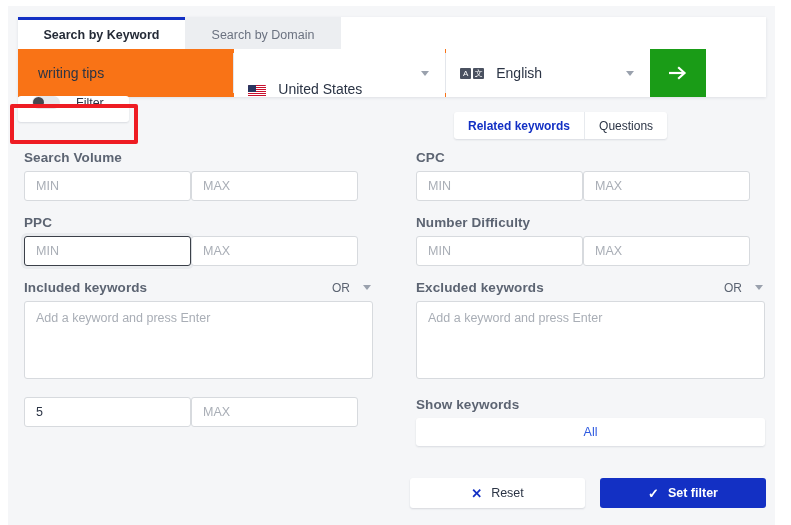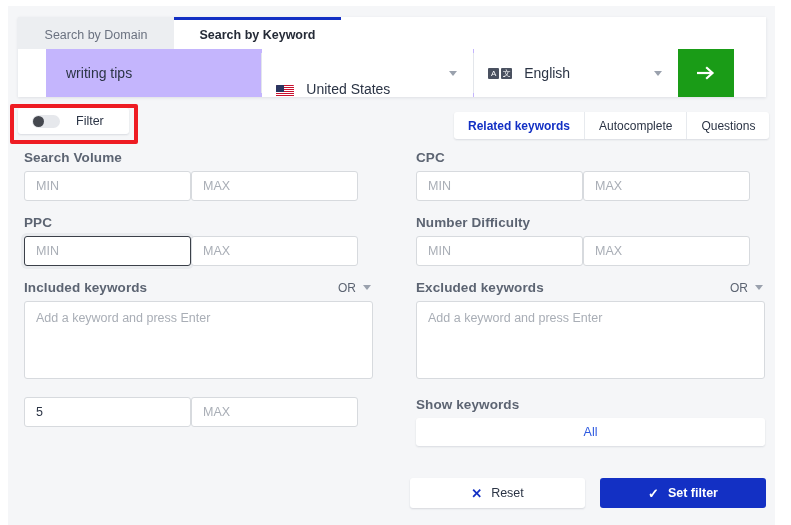--- a/index.html
+++ b/index.html
@@ -55,22 +55,21 @@
     border-top: 3px solid #1330c4;
   }
   .tab.tab-kw { width: 167px; padding: 0; }
   .tab.tab-dom { width: 156px; padding: 0; }
 
   .search-row {
     position: absolute;
     left: 18px; top: 49px;
     width: 688px; height: 48px;
     display: flex;
-    background: #c4b5fd;
-    margin-left: 28px;
+    background: #f97316;
   }
   .kw-input {
     width: 236px;
     display: flex; align-items: center;
     padding-left: 20px;
     font-size: 14px;
     color: #2b3445;
     border: none; outline: none;
     background: transparent;
   }
@@ -130,25 +129,25 @@
     background: #1a9c17;
     display: flex; align-items: center; justify-content: center;
     cursor: pointer;
     flex: none;
   }
   .go-btn svg { display:block; }
 
   
   .filter-toggle {
     position: absolute;
-    left: 18px; top: 108px;
+    left: 18px; top: 96px;
     width: 111px; height: 26px;
     background: #ffffff;
     border-radius: 3px;
-    display: flex; align-items: center;
+    display: flex; 
     box-shadow: 0 1px 2px rgba(20,30,60,.12);
     cursor: pointer;
   }
   .switch {
     width: 28px; height: 13px;
     background: #e6e8ec;
     border-radius: 7px;
     margin-left: 14px;
     position: relative;
     flex: none;
@@ -202,21 +201,21 @@
   .field-label {
     font-size: 13.5px;
     font-weight: bold;
     color: #5c6472;
     margin-bottom: 6px;
     display: flex; align-items: flex-end;
     justify-content: space-between;
   }
   .field-label .title { letter-spacing: .1px; }
   .logic {
-    display: flex; align-items: center; gap: 7px;
+    display: flex; align-items: center; gap: 13px;
     font-weight: normal; font-size: 12px; color: #5c6472;
     cursor: pointer;
     padding-right: 2px;
   }
   .logic .caret2 {
     width: 0; height: 0;
     border-left: 4.5px solid transparent;
     border-right: 4.5px solid transparent;
     border-top: 5px solid #9aa1ad;
     margin-bottom: 2px;
@@ -309,25 +308,25 @@
 
 <div id="root">
 
   <div class="gutter-top"></div>
   <div class="gutter-left"></div>
   <div class="gutter-right"></div>
 
   <div class="search-card"></div>
 
   <div class="tabs-row">
+    <div class="tab tab-kw active">
+      <span>Search by Keyword</span>
+    </div>
     <div class="tab tab-dom">
       <span>Search by Domain</span>
-    </div>
-    <div class="tab tab-kw active">
-      <span>Search by Keyword</span>
     </div>
   </div>
 
   <div class="search-row">
     <input class="kw-input" type="text" value="writing tips" style="">
     <div class="sep"></div>
 
     <div class="dropdown dd-country">
       <span class="flag">
         <span class="stripes"></span>
@@ -361,23 +360,20 @@
     </span>
     <span class="filter-label">Filter</span>
   </div>
   <div class="annot-box"></div>
 
   <div class="result-tabs">
     <div class="rtab active">
       <span>Related keywords</span>
     </div>
     <div class="rtab">
-      <span>Autocomplete</span>
-    </div>
-    <div class="rtab">
       <span>Questions</span>
     </div>
   </div>
 
   <div class="col-left">
 
     <div class="block">
       <div class="field-label">
         <span class="title">Search Volume</span>
       </div>

